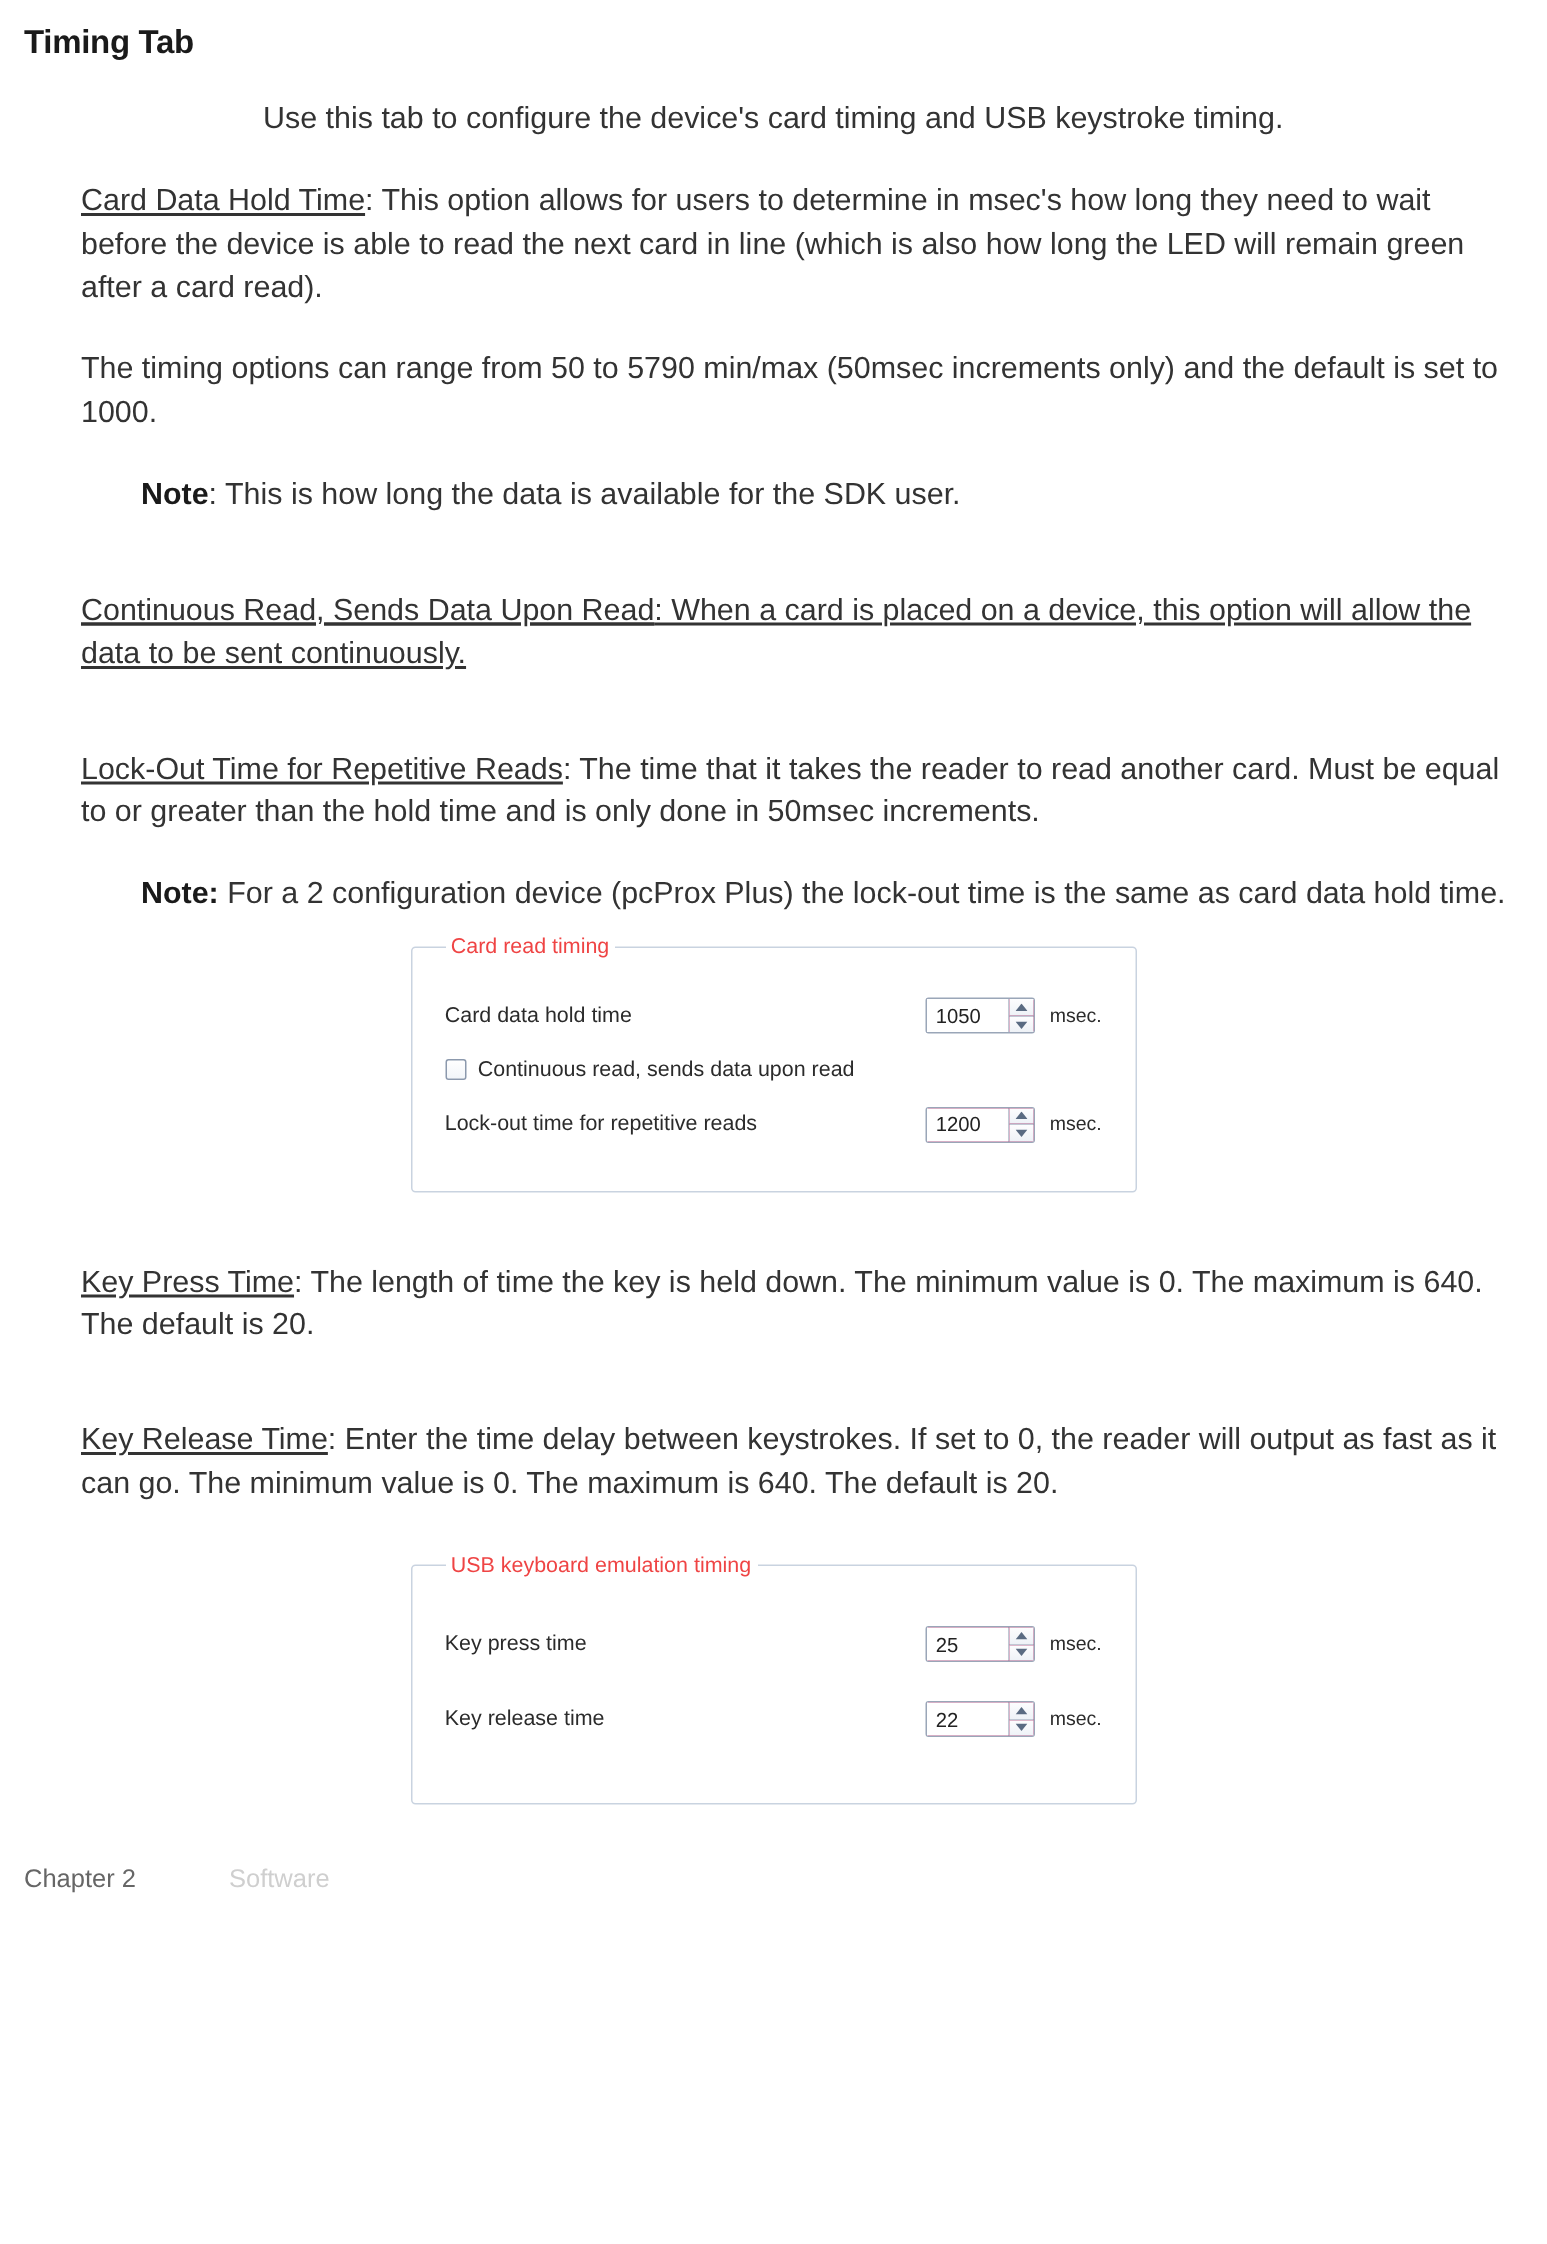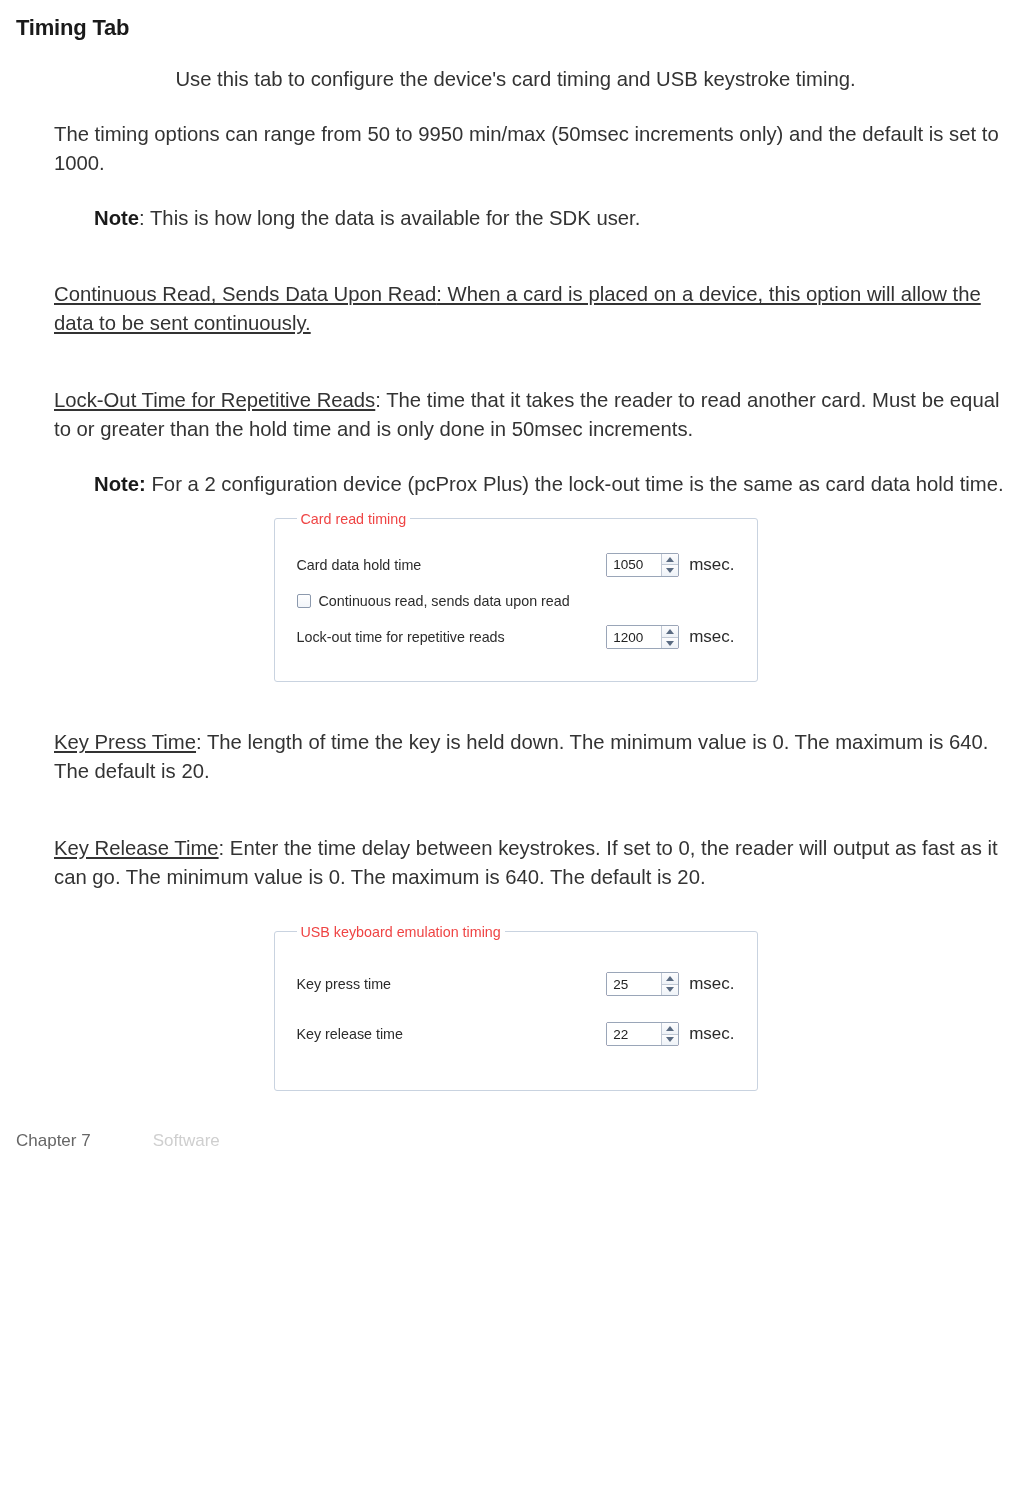--- a/index.html
+++ b/index.html
@@ -122,21 +122,21 @@
       background: linear-gradient(#fdfdfe, #eef2f7);
       cursor: pointer;
     }
     .spin-btn:first-child {
       border-bottom: 1px solid #c0c8d4;
     }
     .spin-btn svg {
       display: block;
     }
     .unit {
-      font-size: 17px;
+      font-size: 13px;
     }
     .chk-row {
       display: flex;
       align-items: center;
       margin: 14px 0;
     }
     .chk {
       width: 14px;
       height: 14px;
       border: 1px solid #8c99ad;
@@ -158,21 +158,24 @@
     }
   </style>
 </head>
 <body>
 
 <h2 class="title">Timing Tab</h2>
 
 <p class="intro">Use this tab to configure the device's card timing and USB keystroke timing.</p>
 
 <div class="sec">
-  <p>The timing options can range from 50 to 9950 min/max (50msec increments only) and the default is set to 1000.</p>
+  <p>
+    <span class="u">Card Data Hold Time</span><span>: This option allows for users to determine in msec's how long they need to wait before the device is able to read the next card in line (which is also how long the LED will remain green after a card read).</span>
+  </p>
+  <p>The timing options can range from 50 to 5790 min/max (50msec increments only) and the default is set to 1000.</p>
 </div>
 
 <p class="note">
   <span class="b">Note</span><span>: This is how long the data is available for the SDK user.</span>
 </p>
 
 <div class="sec" style="margin-bottom:48px;">
   <p style="margin-bottom:0;text-decoration:underline;">
     <span class="u">Continuous Read, Sends Data Upon Read</span><span>: When a card is placed on a device, this option will allow the data to be sent continuously.</span>
   </p>
@@ -299,14 +302,14 @@
               </div>
           </div>
         </div>
         <span class="unit">msec.</span>
       </div>
     </div>
   </fieldset>
 </div>
 
 <div class="footer">
-  <span class="chap">Chapter 7</span><span class="soft">Software</span>
+  <span class="chap">Chapter 2</span><span class="soft">Software</span>
 </div>
 
 </body></html>

